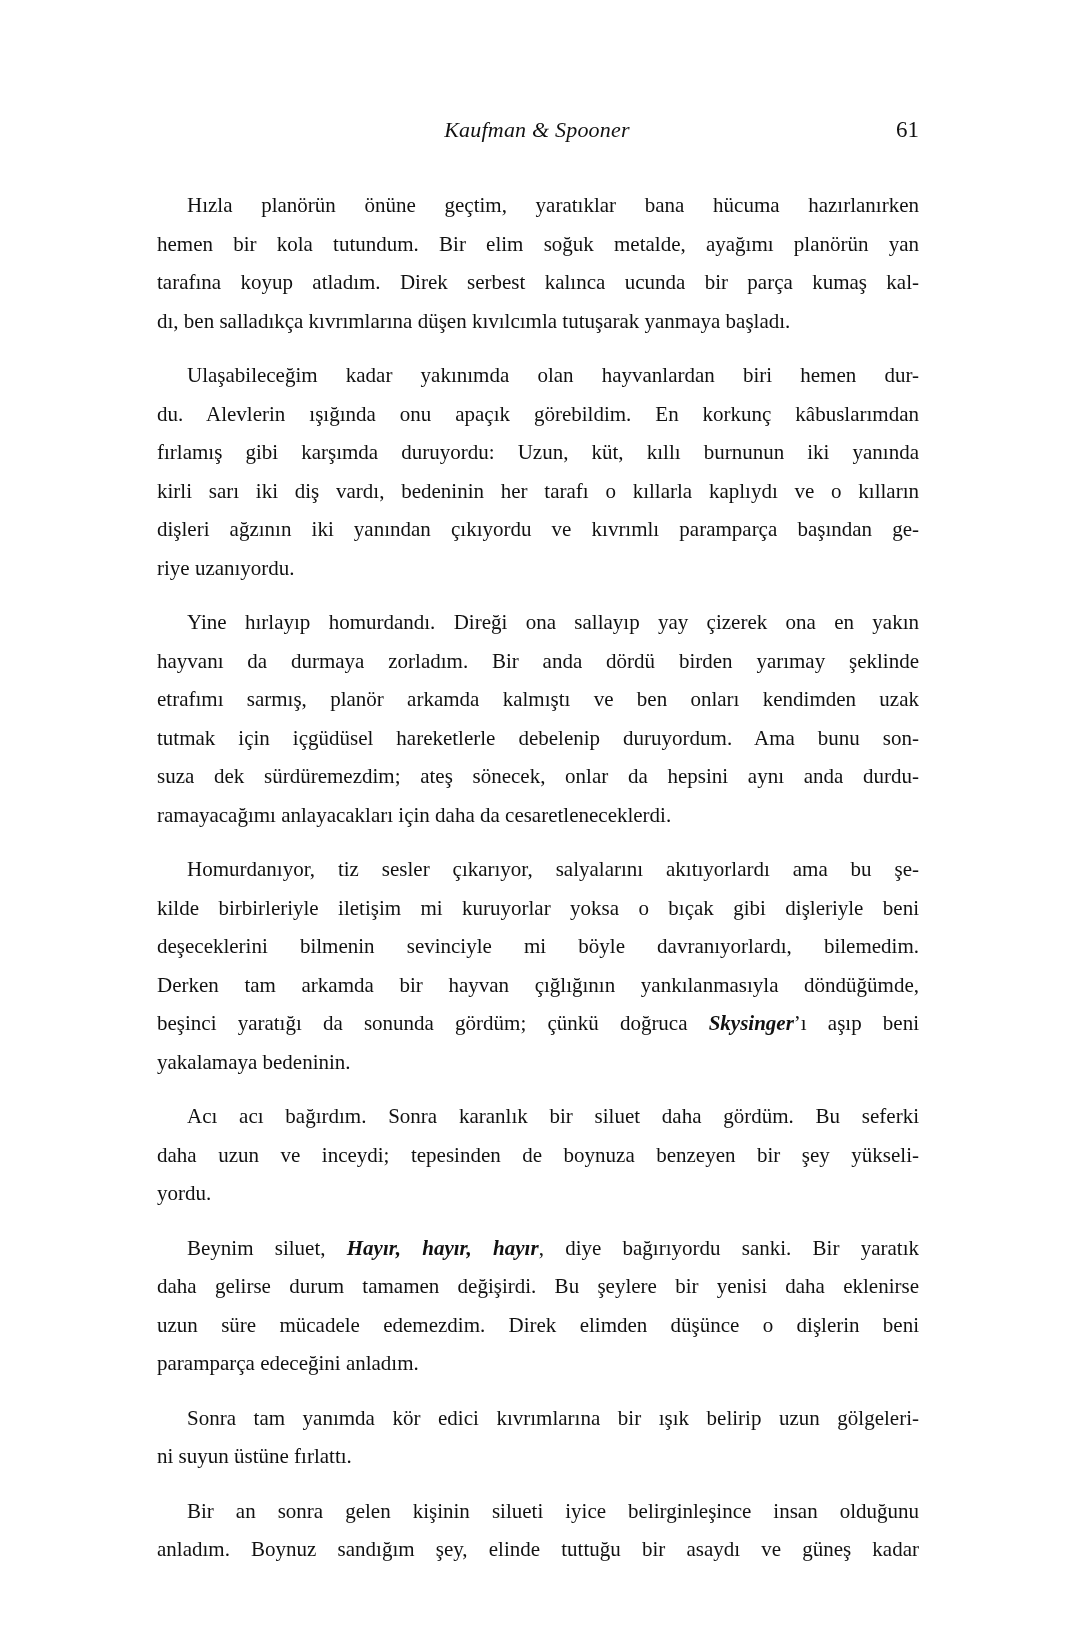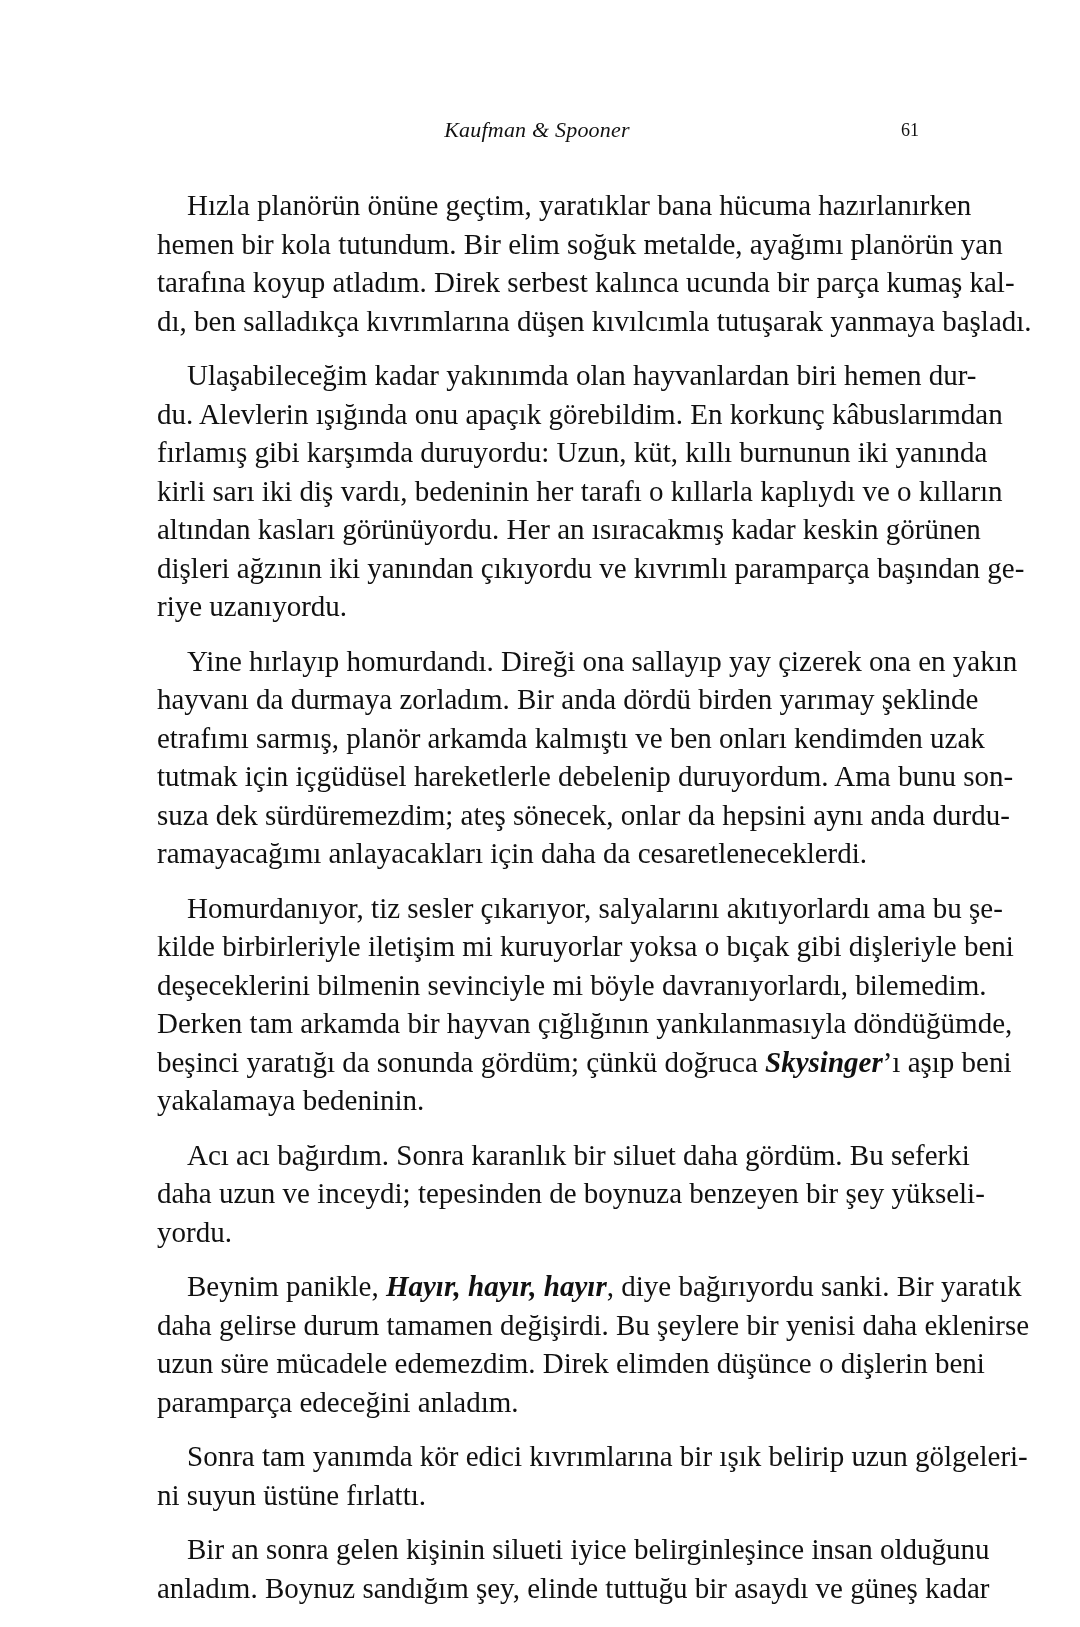--- a/index.html
+++ b/index.html
@@ -37,35 +37,35 @@
       text-align: center;
       font-style: italic;
       font-size: 22px;
       line-height: 34px;
       letter-spacing: 0.2px;
     }
     .page-number {
       position: absolute;
       right: -2px;
       top: 0;
-      font-size: 18px;
+      font-size: 23px;
       line-height: 34px;
     }
     .body-text {
       position: absolute;
       top: 186px;
       left: 145px;
       width: 762px;
     }
     .para {
       margin: 0 0 16px 0;
     }
     .line {
       display: block;
-      font-size: 29px;
+      font-size: 21px;
       line-height: 38.5px;
       height: 38.5px;
       white-space: nowrap;
       text-align: justify;
       text-align-last: justify;
     }
     .line.first {
       text-indent: 30px;
     }
     .line.last {
@@ -93,21 +93,20 @@
       <span class="line">hemen bir kola tutundum. Bir elim soğuk metalde, ayağımı planörün yan</span>
       <span class="line">tarafına koyup atladım. Direk serbest kalınca ucunda bir parça kumaş kal-</span>
       <span class="line last">dı, ben salladıkça kıvrımlarına düşen kıvılcımla tutuşarak yanmaya başladı.</span>
     </p>
 
     <p class="para">
       <span class="line first">Ulaşabileceğim kadar yakınımda olan hayvanlardan biri hemen dur-</span>
       <span class="line">du. Alevlerin ışığında onu apaçık görebildim. En korkunç kâbuslarımdan</span>
       <span class="line">fırlamış gibi karşımda duruyordu: Uzun, küt, kıllı burnunun iki yanında</span>
       <span class="line">kirli sarı iki diş vardı, bedeninin her tarafı o kıllarla kaplıydı ve o kılların</span>
-      <span class="line">altından kasları görünüyordu. Her an ısıracakmış kadar keskin görünen</span>
       <span class="line">dişleri ağzının iki yanından çıkıyordu ve kıvrımlı paramparça başından ge-</span>
       <span class="line last">riye uzanıyordu.</span>
     </p>
 
     <p class="para">
       <span class="line first">Yine hırlayıp homurdandı. Direği ona sallayıp yay çizerek ona en yakın</span>
       <span class="line">hayvanı da durmaya zorladım. Bir anda dördü birden yarımay şeklinde</span>
       <span class="line">etrafımı sarmış, planör arkamda kalmıştı ve ben onları kendimden uzak</span>
       <span class="line">tutmak için içgüdüsel hareketlerle debelenip duruyordum. Ama bunu son-</span>
       <span class="line">suza dek sürdüremezdim; ateş sönecek, onlar da hepsini aynı anda durdu-</span>
@@ -123,21 +122,21 @@
       <span class="line last">yakalamaya bedeninin.</span>
     </p>
 
     <p class="para">
       <span class="line first">Acı acı bağırdım. Sonra karanlık bir siluet daha gördüm. Bu seferki</span>
       <span class="line">daha uzun ve inceydi; tepesinden de boynuza benzeyen bir şey yükseli-</span>
       <span class="line last">yordu.</span>
     </p>
 
     <p class="para">
-      <span class="line first"><span>Beynim panikle, </span><em>Hayır, hayır, hayır</em><span>, diye bağırıyordu sanki. Bir yaratık</span></span>
+      <span class="line first"><span>Beynim siluet, </span><em>Hayır, hayır, hayır</em><span>, diye bağırıyordu sanki. Bir yaratık</span></span>
       <span class="line">daha gelirse durum tamamen değişirdi. Bu şeylere bir yenisi daha eklenirse</span>
       <span class="line">uzun süre mücadele edemezdim. Direk elimden düşünce o dişlerin beni</span>
       <span class="line last">paramparça edeceğini anladım.</span>
     </p>
 
     <p class="para">
       <span class="line first">Sonra tam yanımda kör edici kıvrımlarına bir ışık belirip uzun gölgeleri-</span>
       <span class="line last">ni suyun üstüne fırlattı.</span>
     </p>
 

